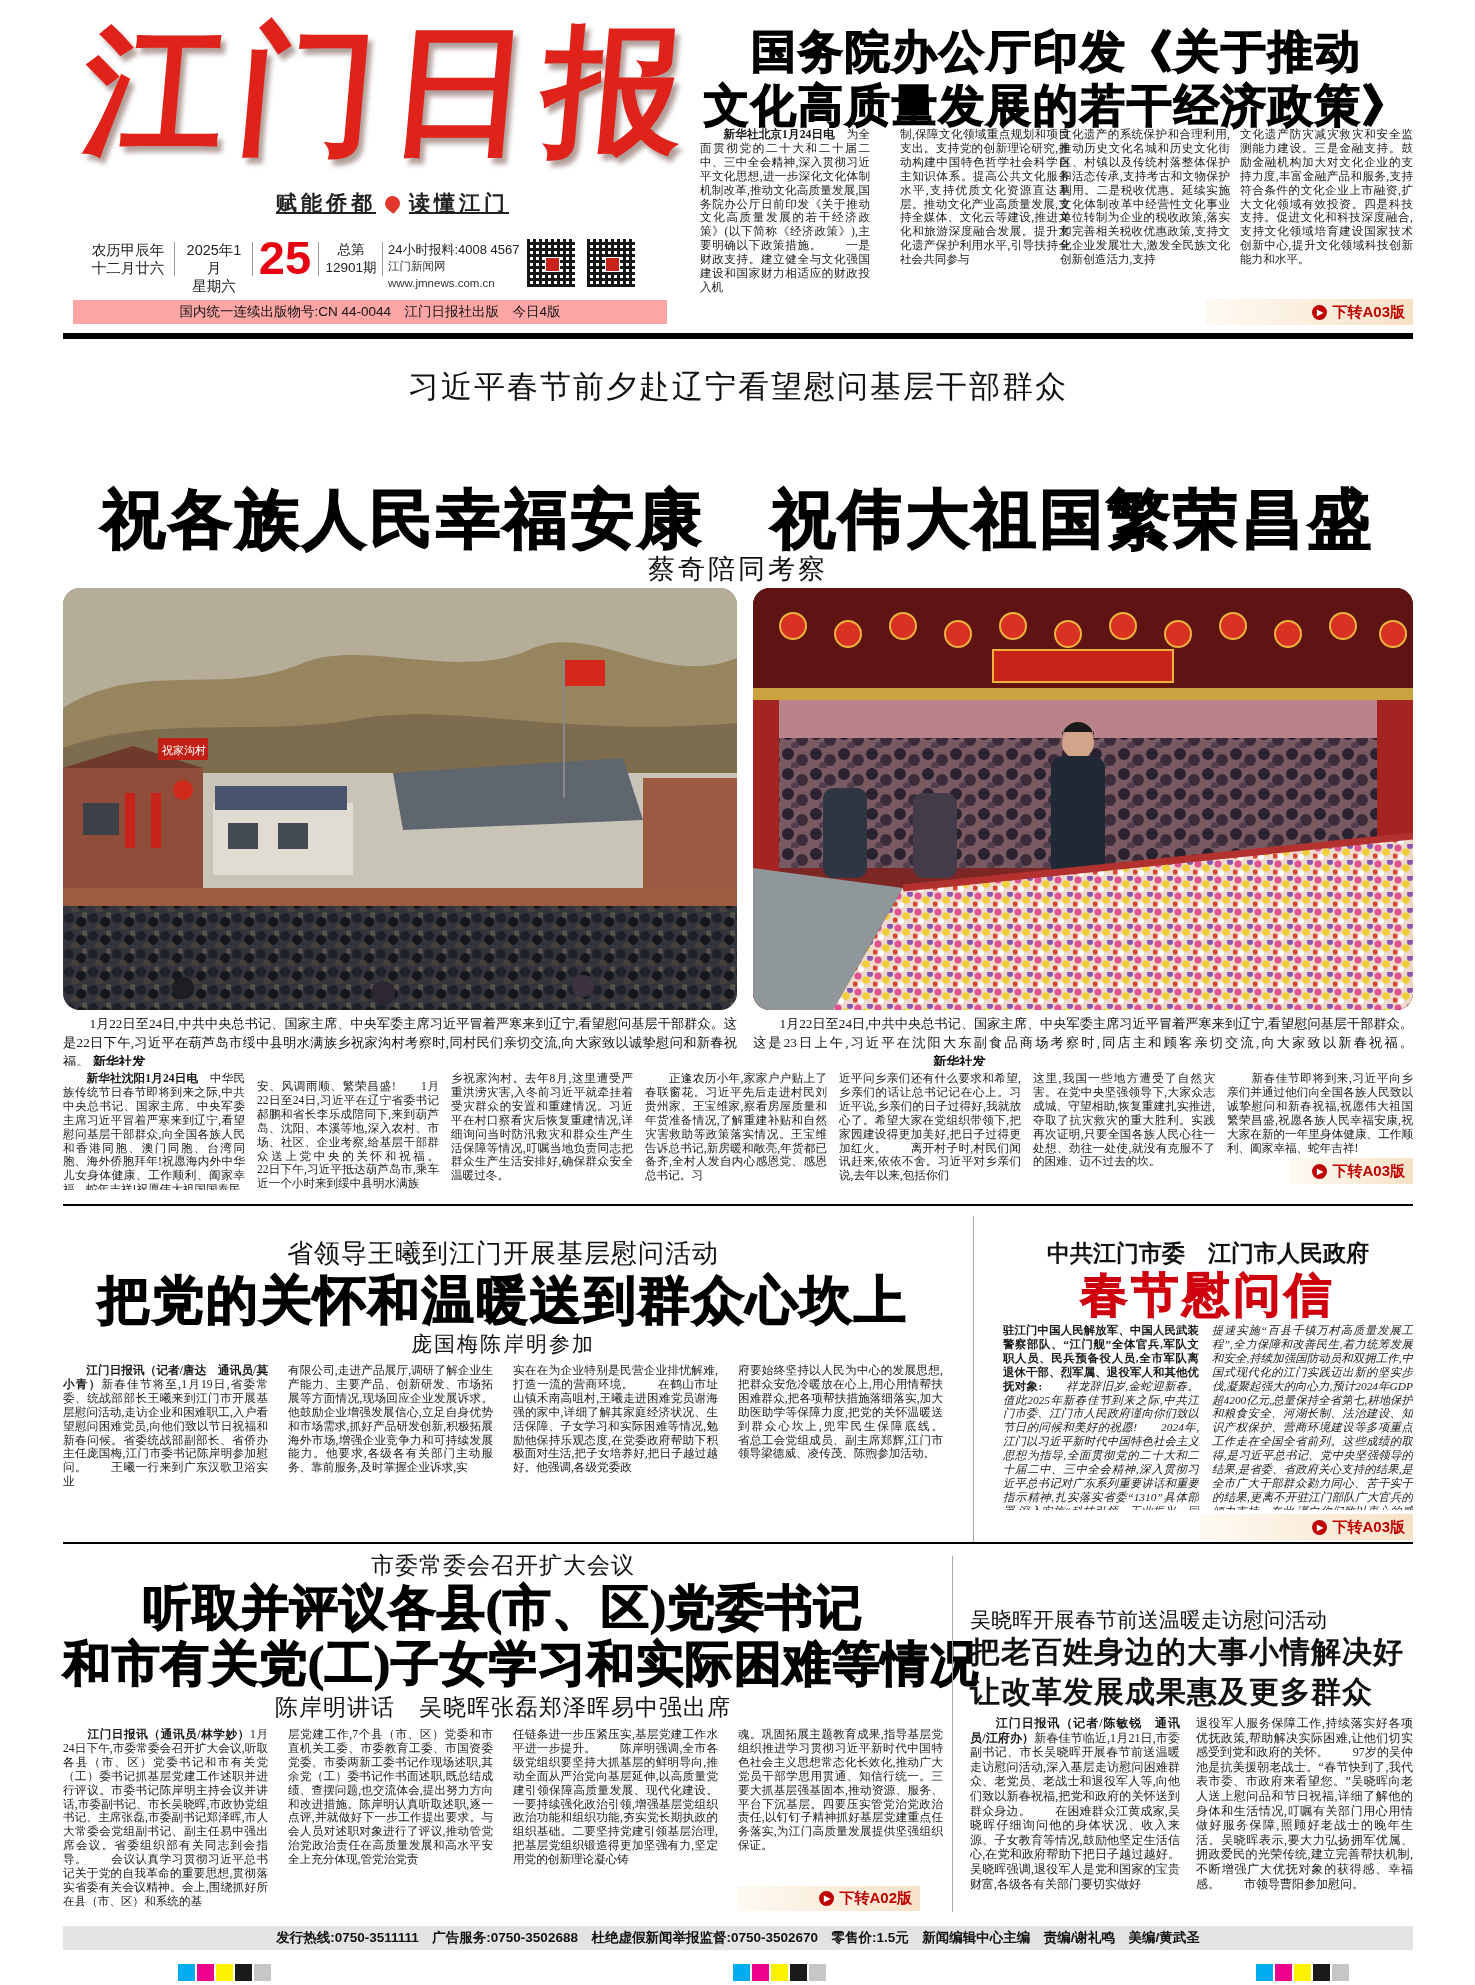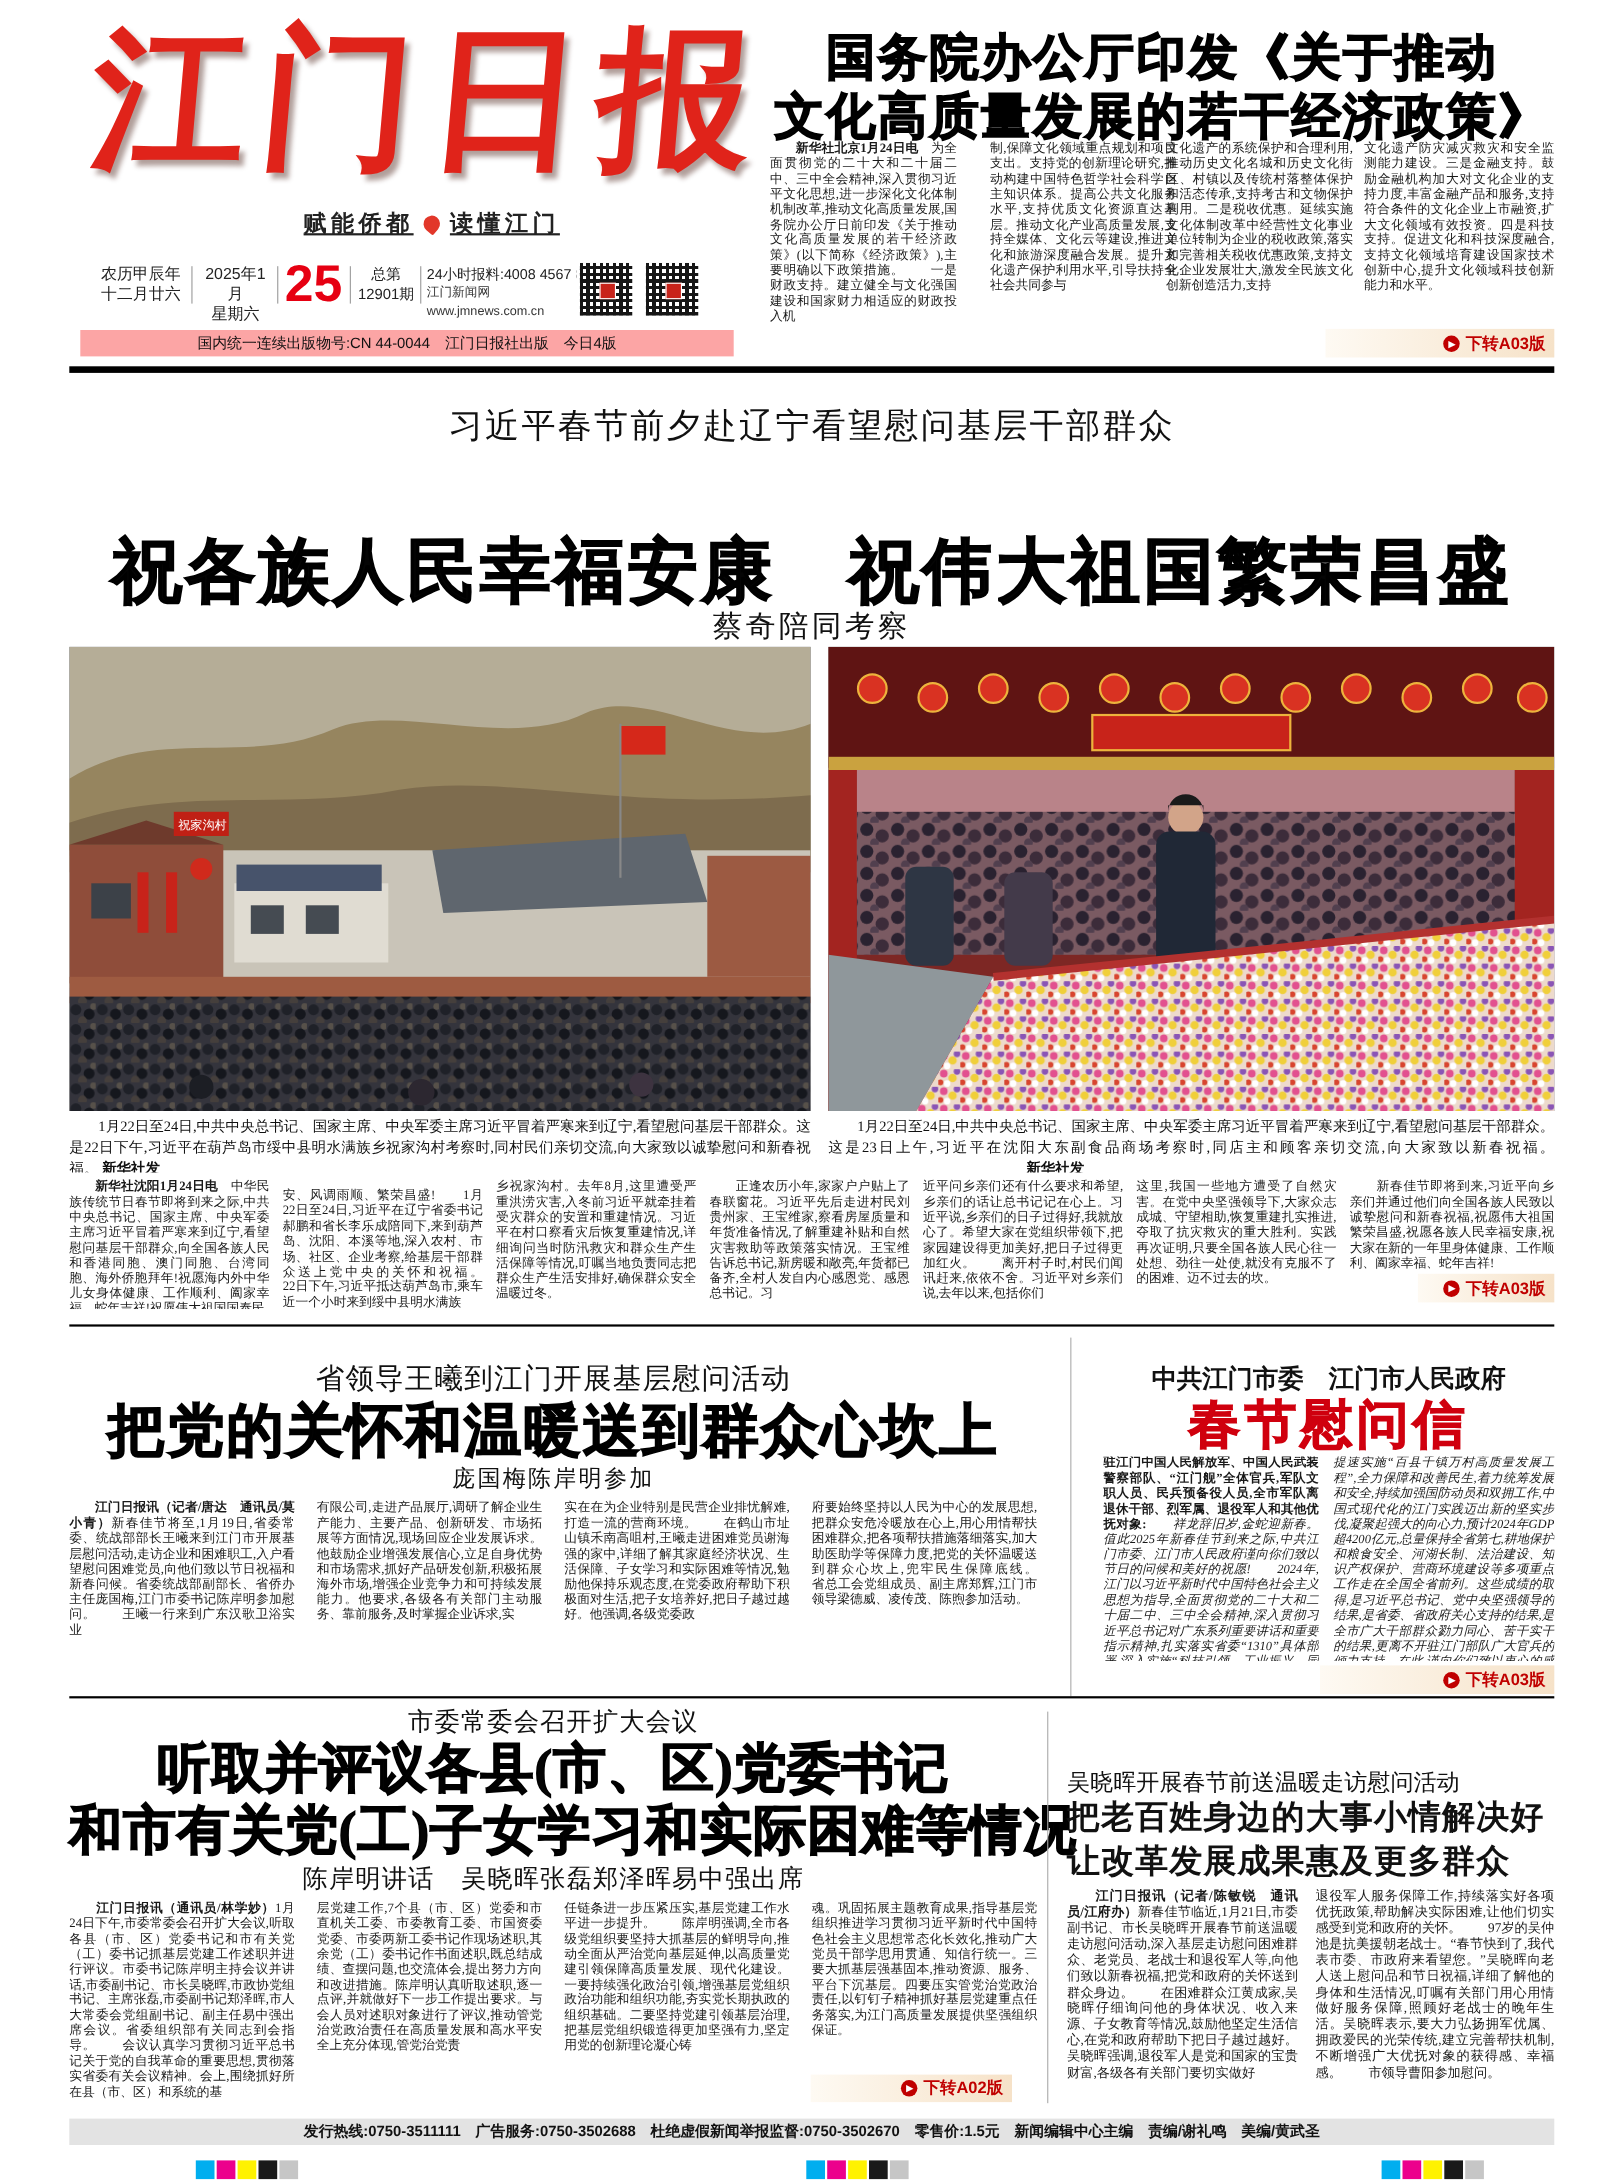--- a/index.html
+++ b/index.html
@@ -50,21 +50,21 @@
     color:#111;font-family:"Liberation Serif",serif;overflow:hidden;}
   .credit{font-weight:bold;white-space:nowrap;}
   
   .jump{position:absolute;height:26px;display:flex;align-items:center;justify-content:flex-end;
     gap:5px;padding-right:8px;box-sizing:border-box;
     background:linear-gradient(90deg,#fefaf3 0%,#f6e2c8 100%);
     color:#c00000;font-weight:bold;font-size:15px;font-family:"Liberation Sans",sans-serif;}
   .jump-icon{display:inline-flex;align-items:center;justify-content:center;width:15px;height:15px;
     background:#c00000;color:#fff;border-radius:50%;font-size:8px;line-height:15px;}
   
-  .photo{position:absolute;overflow:hidden;background:#888;}
+  .photo{position:absolute;overflow:hidden;background:#888;border-radius:17px;}
   .photo svg{display:block;width:100%;height:100%;}
   
   .footbar{position:absolute;left:63px;top:1926px;width:1350px;height:24px;background:#e3e3e3;
     font-size:13.5px;line-height:24px;font-weight:bold;text-align:center;color:#111;}
   .colorbar{position:absolute;top:1964px;display:flex;gap:2px;}
   .colorbar span{width:17px;height:17px;display:inline-block;}
 </style>
 </head>
 <body>
 

